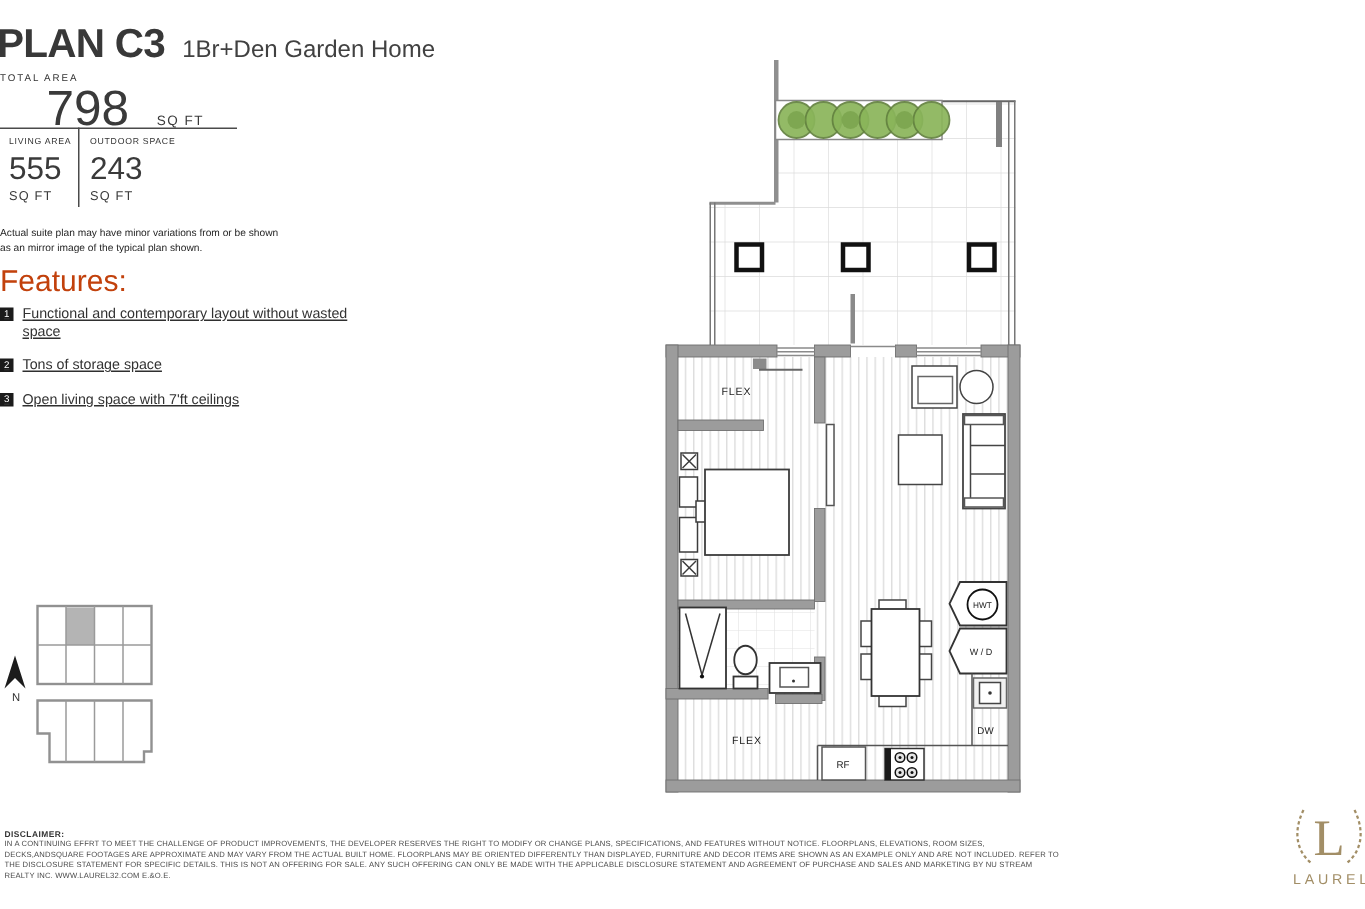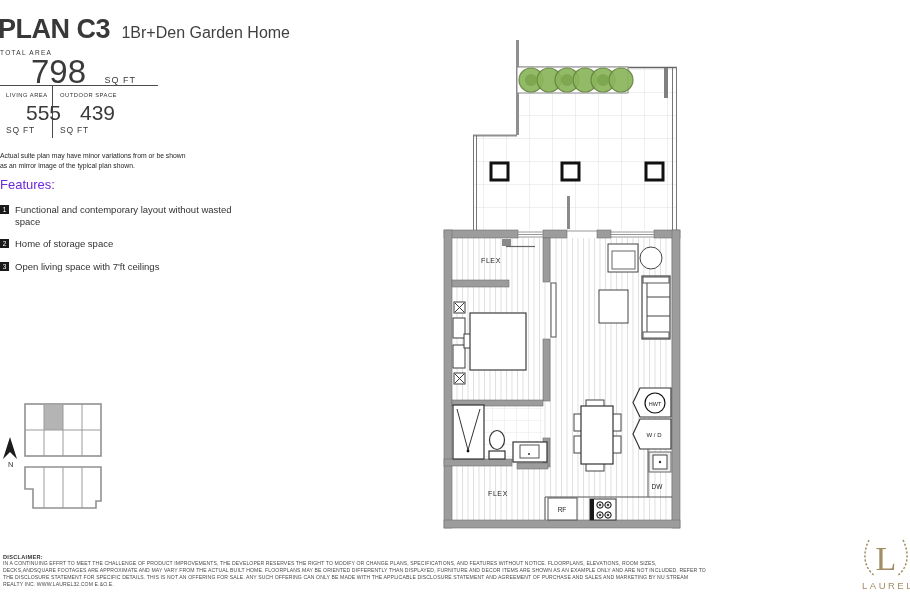--- a/index.html
+++ b/index.html
@@ -15,25 +15,25 @@
   .total-label { position:absolute; left:0; top:49px; font-size:6.5px; letter-spacing:1.3px; color:#333; }
   .total-row { position:absolute; left:-1px; top:53px; }
   .total-val { font-size:33px; color:#3a3a3a;padding-left:32px; }
   .total-unit { font-size:9px; color:#3a3a3a; margin-left:14px; letter-spacing:1px; }
   .hline { position:absolute; left:0; top:85px; width:158px; height:1px; background:#4a4a4a; }
   .vline { position:absolute; left:52px; top:85px; width:1px; height:53px; background:#4a4a4a; }
   .area-col { position:absolute; top:92px; }
   .area-col.c1 { left:6px; }
   .area-col.c2 { left:60px; }
   .area-label { font-size:5.8px; letter-spacing:.5px; color:#333; }
-  .area-val { font-size:21px; color:#3a3a3a; margin-top:3px;margin-left:20px; }
+  .area-val { font-size:21px; color:#3a3a3a; margin-top:3px; }
   .area-unit { font-size:8.5px; color:#3a3a3a; letter-spacing:.8px; }
   .note { position:absolute; left:0; top:151px; font-size:6.8px; line-height:1.5; color:#1e1e1e; }
-  .features-title { position:absolute; left:0; top:177px; font-size:13px; color:#6d28d9; }
-  .features { position:absolute; left:0; top:204px; width:238px; }
+  .features-title { position:absolute; left:0; top:177px; font-size:20px; color:#c2410c; }
+  .features { position:absolute; left:0; top:204px; width:238px;text-decoration:underline; }
   .feat { display:flex; margin-bottom:11px; }
   .feat-badge { flex:0 0 auto; width:9px; height:9px; background:#1b1b1b; color:#fff;
     font-size:6.5px; line-height:9px; text-align:center; margin-right:6px; margin-top:1px; }
   .feat-text { font-size:9.5px; line-height:1.22; color:#323232; }
 
   
   .disclaimer { position:absolute; left:3px; top:554px; width:862px; color:#4a4a4a; }
   .disc-title { font-size:5.6px; font-weight:bold; letter-spacing:.3px; color:#333; }
   .disc-line { font-size:5.1px; letter-spacing:.12px; line-height:1.4; white-space:nowrap; overflow:hidden; }
 
@@ -282,38 +282,38 @@
     <div class="hline"></div>
     <div class="vline"></div>
 
     <div class="area-col c1">
       <div class="area-label">LIVING AREA</div>
       <div class="area-val">555</div>
       <div class="area-unit">SQ FT</div>
     </div>
     <div class="area-col c2">
       <div class="area-label">OUTDOOR SPACE</div>
-      <div class="area-val">439</div>
+      <div class="area-val">243</div>
       <div class="area-unit">SQ FT</div>
     </div>
 
     <div class="note">
       <div>Actual suite plan may have minor variations from or be shown</div>
       <div>as an mirror image of the typical plan shown.</div>
     </div>
 
     <div class="features-title">Features:</div>
     <div class="features">
       <div class="feat">
         <span class="feat-badge">1</span>
         <span class="feat-text">Functional and contemporary layout without wasted space</span>
       </div>
       <div class="feat">
         <span class="feat-badge">2</span>
-        <span class="feat-text">Home of storage space</span>
+        <span class="feat-text">Tons of storage space</span>
       </div>
       <div class="feat">
         <span class="feat-badge">3</span>
         <span class="feat-text">Open living space with 7'ft ceilings</span>
       </div>
     </div>
   </div>
 
   <div class="disclaimer">
     <div class="disc-title">DISCLAIMER:</div>

